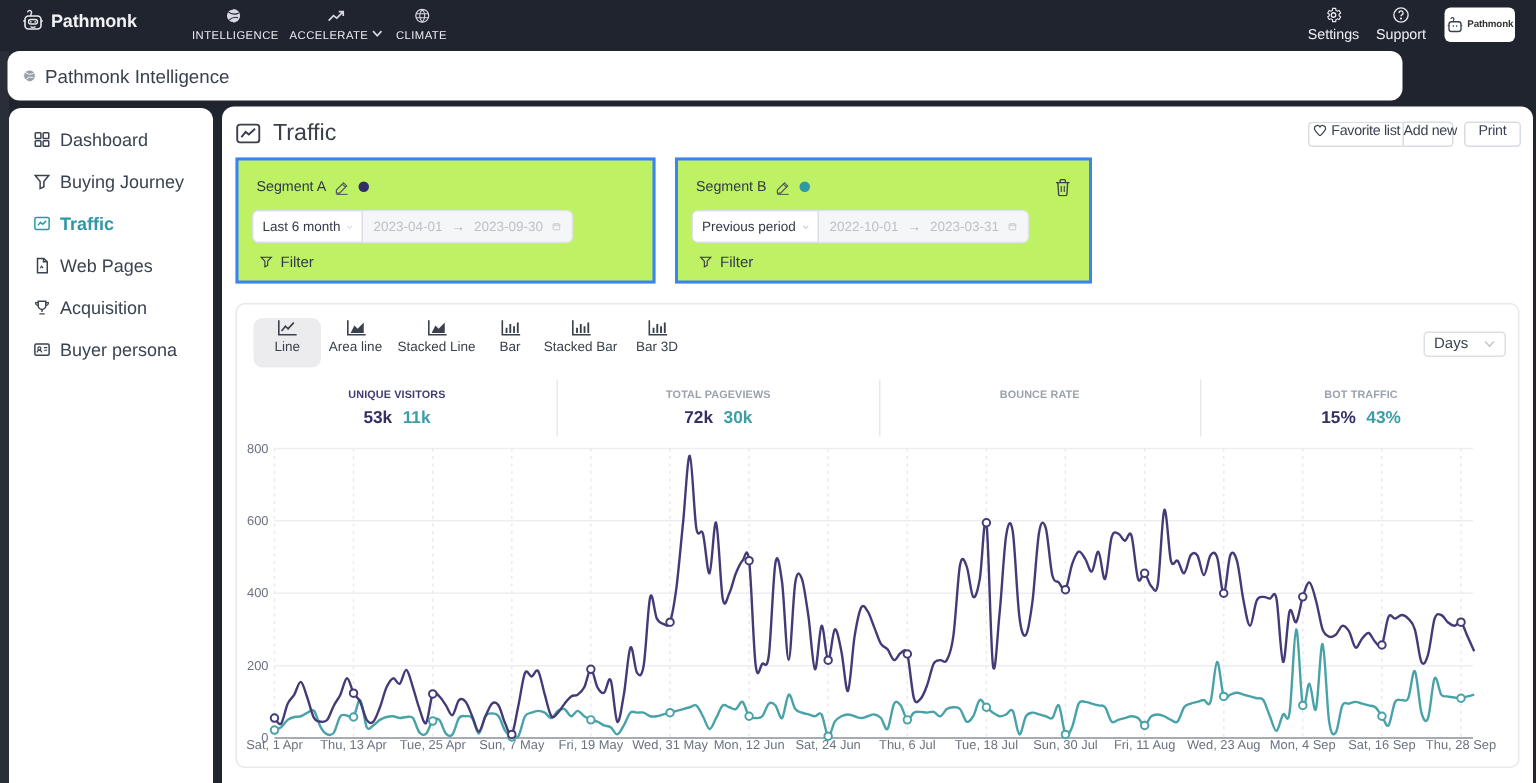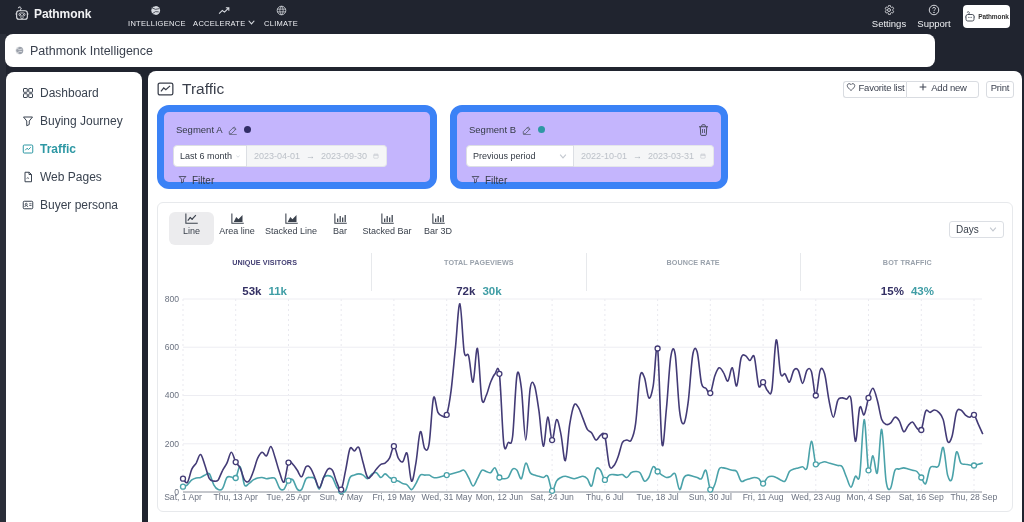--- a/index.html
+++ b/index.html
@@ -24,42 +24,42 @@
 .sideitem svg{flex:0 0 auto}
 
 .main{position:absolute;left:148px;top:71px;width:874px;height:466px;background:#fff;border-radius:8px}
 .title{position:absolute;left:157px;top:80px;display:flex;align-items:center;gap:8px;font-size:15.5px;color:#3a3f4b}
 .hbtns{position:absolute;top:81px;right:10px;display:flex;font-size:9.5px;letter-spacing:-0.2px;color:#3c4250}
 .hbtn{border:1px solid #d9dce1;background:#fff;height:17px;display:flex;align-items:flex-start;justify-content:center;gap:3px;padding:0;white-space:nowrap}
 .hbtn.b1{border-radius:3px 0 0 3px;border-right:none}
 .hbtn.b2{border-radius:0 3px 3px 0}
 .hbtn.b3{border-radius:3px;margin-left:7px}
 
-.segcard{position:absolute;top:105px;height:84px;background:#c4b5fd;border:7px solid #3b82f6;border-radius:12px}
+.segcard{position:absolute;top:105px;height:84px;background:#bef264;border:2px solid #3b82f6;border-radius:0}
 .seg-a{left:157px;width:280px}
 .seg-b{left:450px;width:278px}
 .seghead{position:absolute;left:12px;top:12px;display:flex;align-items:center;gap:6px;font-size:9.5px;color:#333a44}
 .segdot{width:7px;height:7px;border-radius:50%}
 .segrow{position:absolute;left:9px;top:33px;display:flex;height:22px}
 .segsel{border:1px solid #dcdfe4;border-radius:4px 0 0 4px;background:#fff;display:flex;align-items:center;font-size:9px;color:#333a44;padding:0 6px;gap:4px;white-space:nowrap}
 .segdate{border:1px solid #e4e6ea;border-left:none;border-radius:0 4px 4px 0;background:#f5f6f7;color:#bcc1c8;font-size:9px;display:flex;align-items:center;padding:0 7px;gap:6px;white-space:nowrap;width:140px;justify-content:space-between}
 .segfilter{position:absolute;left:14px;top:63px;display:flex;align-items:flex-start;gap:5px;font-size:10px;color:#333a44}
 .trash{position:absolute;right:12px;top:12px}
 
 .chartcard{position:absolute;left:157px;top:202px;width:856px;height:310px;background:#fff;border:1px solid #e7e9ec;border-radius:6px}
 .cttools{position:absolute;left:11px;top:9px;display:flex;align-items:flex-start}
 .ctbtn{height:33px;display:flex;flex-direction:column;align-items:center;justify-content:flex-start;gap:1px;border-radius:6px;font-size:9px;color:#3a414c;white-space:nowrap}
 .ctbtn.sel{background:#ececee;width:45px}
 .days{position:absolute;left:791px;top:18px;width:55px;height:17px;border:1px solid #dcdfe4;border-radius:3px;display:flex;align-items:center;font-size:10px;color:#3a414c;padding:0 6px;justify-content:space-between}
 .stats{position:absolute;left:0;top:50px;width:856px;height:38px;display:flex}
 .stat{flex:1;text-align:center;border-right:1px solid #e7e9ec}
 .stat:last-child{border-right:none}
 .stat .lab{font-size:7.2px;font-weight:bold;letter-spacing:.1px;color:#9aa2ac;margin-top:5px}
 .stat.first .lab{color:#413d72;}
-.stat .vals{font-size:11.5px;font-weight:bold;margin-top:18px}
+.stat .vals{font-size:11.5px;font-weight:bold;margin-top:6px}
 .v1{color:#343064}.v2{color:#3f9da5;margin-left:7px}
 .plot{position:absolute;left:0px;top:0px;width:856px;height:310px}
 </style>
 </head>
 <body>
 <div style="position:absolute;left:0;top:0;width:6px;height:522px;background:#2a2e39"></div>
 
 <div class="topbar">
   <div class="logo">
     <svg width="16" height="16" viewBox="0 0 24 24">
@@ -156,42 +156,47 @@
       </svg>Buying Journey</div>
   <div class="sideitem active"><svg width="12" height="12" viewBox="0 0 24 24" fill="none" stroke="#2e98a4" stroke-width="2">
         <rect x="2.5" y="4" width="19" height="16" rx="2"></rect>
         <path d="M6.5 14.5 L10 10.5 L13 13 L17.5 8.5"></path>
       </svg>Traffic</div>
   <div class="sideitem"><svg width="12" height="12" viewBox="0 0 24 24" fill="none" stroke="#3a4350" stroke-width="2">
         <path d="M6 2.5 h8.5 L19 7 V21.5 H6 Z M14 2.5 V7 h5"></path>
         <path d="M9.5 15.5 l2-2.5 2 2.5" stroke-width="1.6"></path>
       </svg>Web Pages</div>
   <div class="sideitem"><svg width="12" height="12" viewBox="0 0 24 24" fill="none" stroke="#3a4350" stroke-width="2">
+        <path d="M7 3.5 h10 v6 a5 5 0 0 1 -10 0 Z"></path>
+        <path d="M7 5.5 H3.5 a3.5 3.5 0 0 0 3.5 4 M17 5.5 h3.5 a3.5 3.5 0 0 1 -3.5 4" stroke-width="1.6"></path>
+        <path d="M12 14.5 v3.5 M8.5 20.5 h7" stroke-width="1.8"></path>
+      </svg>Acquisition</div>
+  <div class="sideitem"><svg width="12" height="12" viewBox="0 0 24 24" fill="none" stroke="#3a4350" stroke-width="2">
         <rect x="2.5" y="4.5" width="19" height="15" rx="2"></rect>
         <circle cx="8.5" cy="10.5" r="2" stroke-width="1.6"></circle>
         <path d="M5.5 16 a3 3 0 0 1 6 0 M14.5 9.5 h4.5 M14.5 13 h4.5" stroke-width="1.6"></path>
       </svg>Buyer persona</div>
 </div>
 
 <div class="main"></div>
 <div class="title">
   <svg width="17" height="14" viewBox="0 0 24 20" fill="none" stroke="#3a3f4b" stroke-width="1.8">
       <rect x="1.5" y="1.5" width="21" height="17" rx="2.5"></rect>
       <path d="M5.5 13.5 L9.5 8.5 L12.5 11 L18.5 5.5"></path>
     </svg>
   Traffic
 </div>
 <div class="hbtns">
   <div class="hbtn b1" style="width:63px"><svg width="10" height="10" viewBox="0 0 24 24" fill="none" stroke="#3c4250" stroke-width="2">
         <path d="M12 20.5 C7 16 3 12.5 3 8.5 a4.8 4.8 0 0 1 9 -2 a4.8 4.8 0 0 1 9 2 c0 4 -4 7.5 -9 12"></path>
       </svg>Favorite list</div>
-  <div class="hbtn b2" style="width:73px"><svg width="10" height="10" viewBox="0 0 24 24" fill="none" stroke="#3c4250" stroke-width="2.4">
+  <div class="hbtn b2" style="width:34px"><svg width="10" height="10" viewBox="0 0 24 24" fill="none" stroke="#3c4250" stroke-width="2.4">
         <path d="M12 4v16M4 12h16"></path>
       </svg>Add new</div>
-  <div class="hbtn b3" style="width:28px">Print</div>
+  <div class="hbtn b3" style="width:38px">Print</div>
 </div>
 
 <div class="segcard seg-a">
   <div class="seghead">Segment A
     <svg width="10" height="10" viewBox="0 0 24 24" fill="none" stroke="#4a525e" stroke-width="1.8">
         <path d="M14.5 4.5 l5 5 L8 21 H3 v-5 Z M12.5 6.5 l5 5"></path>
         <path d="M3 23 h18" stroke-width="1.6"></path>
       </svg>
     <span class="segdot" style="background:#312d66"></span>
   </div>
@@ -218,21 +223,21 @@
         <path d="M14.5 4.5 l5 5 L8 21 H3 v-5 Z M12.5 6.5 l5 5"></path>
         <path d="M3 23 h18" stroke-width="1.6"></path>
       </svg>
     <span class="segdot" style="background:#2e98a4"></span>
   </div>
   <svg class="trash" width="11" height="12" viewBox="0 0 22 24" fill="none" stroke="#3a414c" stroke-width="1.8">
       <path d="M2 5.5 h18 M7.5 5.5 V3 a1.5 1.5 0 0 1 1.5 -1.5 h4 a1.5 1.5 0 0 1 1.5 1.5 v2.5 M4.5 5.5 l1 16 a1.5 1.5 0 0 0 1.5 1.3 h8 a1.5 1.5 0 0 0 1.5 -1.3 l1 -16"></path>
       <path d="M9 10 v8 M13 10 v8" stroke-width="1.5"></path>
     </svg>
   <div class="segrow">
-    <div class="segsel" style="width:108px;justify-content:space-between">Previous period<svg width="8" height="5" viewBox="0 0 10 7">
+    <div class="segsel" style="width:85px;justify-content:space-between">Previous period<svg width="8" height="5" viewBox="0 0 10 7">
           <path d="M1 1 L5 5.5 L9 1" stroke="#c3c8cf" stroke-width="1.5" fill="none"></path>
         </svg></div>
     <div class="segdate">2022-10-01<span style="color:#aeb4bc">→</span>2023-03-31
       <svg width="10" height="10" viewBox="0 0 24 24" fill="none" stroke="#b3b9c1" stroke-width="1.8">
           <rect x="3" y="5" width="18" height="16" rx="2"></rect>
           <path d="M3 10h18M8 2.5v5M16 2.5v5"></path>
         </svg>
     </div>
   </div>
   <div class="segfilter">

